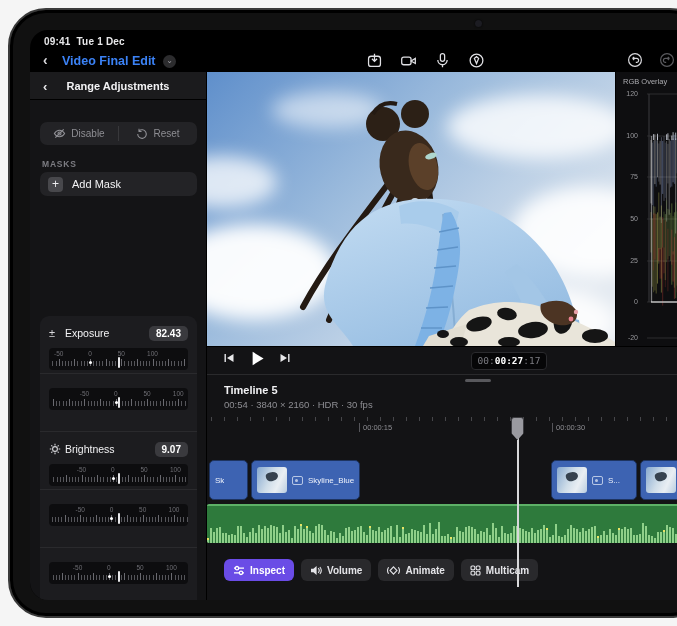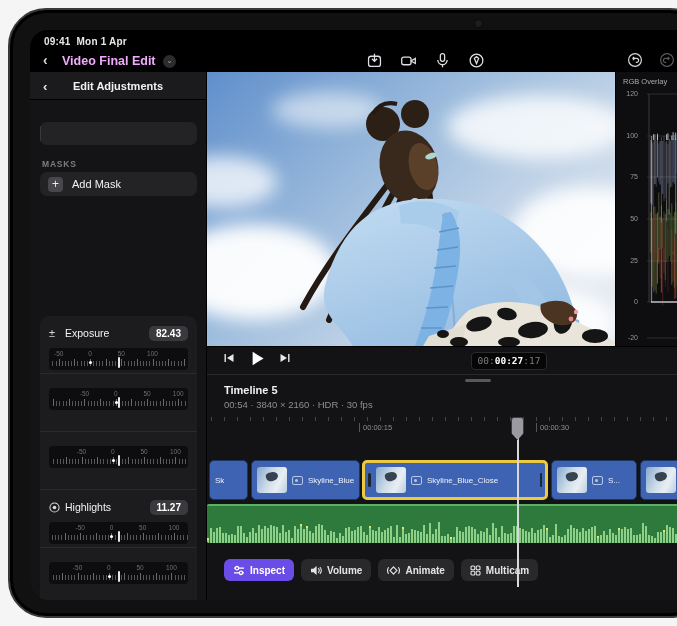--- a/index.html
+++ b/index.html
@@ -6,21 +6,21 @@
   body { font-family:"Liberation Sans", sans-serif; background:#fff; }
   #stage { position:relative; width:677px; height:626px; overflow:hidden; background:#f5f5f5; }
   #device { position:absolute; left:8px; top:8px; width:700px; height:610px; background:#111; border:2px solid #3a3a3a; border-radius:38px; box-shadow:inset 0 0 0 3px #000; }
   #camera-dot { position:absolute; left:465px; top:10px; width:7px; height:7px; border-radius:50%; background:#1c1c22; box-shadow:0 0 2px #000; }
   #screen { position:absolute; left:20px; top:20px; width:680px; height:570px; background:#000; border-radius:18px; overflow:hidden; }
   
   #statusbar { position:absolute; left:0; top:0; width:100%; height:18px; }
   #statusbar .time { position:absolute; left:14px; top:6px; font-size:10px; font-weight:bold; color:#e8e8ea; letter-spacing:.2px; }
   #navbar { position:absolute; left:0; top:18px; width:100%; height:26px; }
   .nav-back { position:absolute; left:13px; top:4px; color:#d8d8dc; font-size:14px; font-weight:bold; }
-  .nav-title { position:absolute; left:32px; top:6px; color:#f0abfc; font-size:12.5px; font-weight:bold; }
+  .nav-title { position:absolute; left:32px; top:6px; color:#3b82f6; font-size:12.5px; font-weight:bold; }
   .nav-title-chev { position:absolute; left:133px; top:7px; width:13px; height:13px; border-radius:50%; background:#2c2c2e; color:#9a9aa0; font-size:8px; text-align:center; line-height:12px; }
   .nav-icons { position:absolute; left:336px; top:4px; display:flex; gap:17px; }
   .nav-icons svg { width:17px; height:17px; }
   .nav-right { position:absolute; left:597px; top:4px; display:flex; gap:16px; }
   .nav-right svg { width:16px; height:16px; }
   
   #sidebar { position:absolute; left:0; top:42px; width:177px; height:528px; background:#141416; border-right:1px solid #000; }
   #sb-header { position:absolute; left:0; top:0; width:100%; height:28px; background:#1b1b1d; border-bottom:1px solid #000; }
   #sb-header .back { position:absolute; left:13px; top:7px; color:#e8e8ea; font-size:13px; font-weight:bold; }
   #sb-header .ttl { position:absolute; left:0; top:8px; width:100%; text-align:center; color:#f2f2f4; font-size:11px; font-weight:bold; }
@@ -96,21 +96,21 @@
 </style>
 </head>
 <body>
 
 <div id="stage">
   <div id="device">
     <div id="camera-dot"></div>
     <div id="screen">
 
       <div id="statusbar">
-        <span class="time"><span>09:41</span>&nbsp;&nbsp;<span>Mon 1 Apr</span></span>
+        <span class="time"><span>09:41</span>&nbsp;&nbsp;<span>Tue 1 Dec</span></span>
       </div>
 
       <div id="navbar">
         <span class="nav-back">‹</span>
         <span class="nav-title">Video Final Edit</span>
         <span class="nav-title-chev">⌄</span>
         <div class="nav-icons">
           <span>
               <svg viewBox="0 0 20 20" fill="none" stroke="#e0e0e4" stroke-width="1.5">
                 <rect x="3" y="5" width="14" height="12" rx="3"></rect>
@@ -148,25 +148,40 @@
                 <circle cx="10" cy="10" r="8"></circle>
                 <path d="M13 8H8a2.5 2.5 0 0 0 0 5h1M13 8l-2-2M13 8l-2 2"></path>
               </svg>
             </span>
         </div>
       </div>
 
       <div id="sidebar">
         <div id="sb-header">
           <span class="back">‹</span>
-          <span class="ttl">Edit Adjustments</span>
+          <span class="ttl">Range Adjustments</span>
         </div>
 
         <div class="sb-btnrow">
+          <div class="half">
+            <svg width="13" height="13" viewBox="0 0 14 14" fill="none" stroke="#8e8e93" stroke-width="1.2">
+                <path d="M1.5 7s2-3.5 5.5-3.5S12.5 7 12.5 7s-2 3.5-5.5 3.5S1.5 7 1.5 7z"></path>
+                <circle cx="7" cy="7" r="1.6"></circle>
+                <path d="M2.5 11.5l9-9"></path>
+              </svg>
+            <span>Disable</span>
+          </div>
           <div class="div"></div>
+          <div class="half">
+            <svg width="12" height="12" viewBox="0 0 14 14" fill="none" stroke="#8e8e93" stroke-width="1.3">
+                <path d="M3.5 3.5A5 5 0 1 1 2 7"></path>
+                <path d="M3.5 1v3h3" stroke-width="1.2"></path>
+              </svg>
+            <span>Reset</span>
+          </div>
         </div>
 
         <span class="sec-label" style="top:87px">MASKS</span>
         <div class="sb-bigbtn" style="top:100px">
           <span class="plus-box">+</span>
           <span class="addmask-lab">Add Mask</span>
         </div>
 
 
 
@@ -276,20 +291,30 @@
                 <div class="tick" style="left: 97.5155%;"></div>
                 <div class="tlab" style="left: 25.5155%;">-50</div>
                 <div class="tlab" style="left: 48.0155%;">0</div>
                 <div class="tlab" style="left: 70.5155%;">50</div>
                 <div class="tlab" style="left: 93.0155%;">100</div>
                 <div class="zero" style="left: 48.0155%;"></div>
                 <div class="cur" style="left: calc(50% - 1px);"></div>
               </div>
           </div>
           <div class="srow">
+            <div class="shead">
+              <span class="sic">
+                  <svg width="12" height="12" viewBox="0 0 12 12" stroke="#d8d8dc" stroke-width="1.1" fill="none">
+                    <circle cx="6" cy="6" r="2.4"></circle>
+                    <path d="M6 .8v1.6M6 9.6v1.6M.8 6h1.6M9.6 6h1.6M2.3 2.3l1.1 1.1M8.6 8.6l1.1 1.1M9.7 2.3L8.6 3.4M3.4 8.6L2.3 9.7"></path>
+                  </svg>
+                </span>
+              <span class="slab">Brightness</span>
+              <span class="sval">9.07</span>
+            </div>
             <div class="ruler">
                 <div class="tick" style="left: 3.1685%;"></div>
                 <div class="tick" style="left: 5.4185%;"></div>
                 <div class="tick" style="left: 7.6685%;"></div>
                 <div class="tick" style="left: 9.9185%;"></div>
                 <div class="tick maj" style="left: 12.1685%;"></div>
                 <div class="tick" style="left: 14.4185%;"></div>
                 <div class="tick" style="left: 16.6685%;"></div>
                 <div class="tick" style="left: 18.9185%;"></div>
                 <div class="tick" style="left: 21.1685%;"></div>
@@ -329,30 +354,20 @@
                 <div class="tick" style="left: 97.6685%;"></div>
                 <div class="tlab" style="left: 23.4185%;">-50</div>
                 <div class="tlab" style="left: 45.9185%;">0</div>
                 <div class="tlab" style="left: 68.4185%;">50</div>
                 <div class="tlab" style="left: 90.9185%;">100</div>
                 <div class="zero" style="left: 45.9185%;"></div>
                 <div class="cur" style="left: calc(50% - 1px);"></div>
               </div>
           </div>
           <div class="srow">
-            <div class="shead">
-              <span class="sic">
-                  <svg width="11" height="11" viewBox="0 0 12 12" fill="none" stroke="#d8d8dc">
-                    <circle cx="6" cy="6" r="5" stroke-width="1.1"></circle>
-                    <circle cx="6" cy="6" r="2" fill="#d8d8dc" stroke="none"></circle>
-                  </svg>
-                </span>
-              <span class="slab">Highlights</span>
-              <span class="sval">11.27</span>
-            </div>
             <div class="ruler">
                 <div class="tick" style="left: 2.1785%;"></div>
                 <div class="tick" style="left: 4.4285%;"></div>
                 <div class="tick" style="left: 6.6785%;"></div>
                 <div class="tick" style="left: 8.9285%;"></div>
                 <div class="tick maj" style="left: 11.1785%;"></div>
                 <div class="tick" style="left: 13.4285%;"></div>
                 <div class="tick" style="left: 15.6785%;"></div>
                 <div class="tick" style="left: 17.9285%;"></div>
                 <div class="tick" style="left: 20.1785%;"></div>
@@ -713,21 +728,21 @@
         <span class="timecode"><span class="dim">00:</span><span class="lit">00:27</span><span class="dim">:17</span></span>
       </div>
 
       <div id="timeline">
         <div id="tl-handle"></div>
         <div id="tl-name">Timeline 5</div>
         <div id="tl-meta">00:54 · 3840 × 2160 · HDR · 30 fps</div>
 
         <div id="tl-ruler">
           <span class="rlab" style="left:152px">00:00:15</span>
-          <span class="rlab" style="left:329px">00:00:30</span>
+          <span class="rlab" style="left:345px">00:00:30</span>
         <div class="rtick" style="left: 4px;"></div>
             <div class="rtick" style="left: 17px;"></div>
             <div class="rtick" style="left: 30px;"></div>
             <div class="rtick" style="left: 43px;"></div>
             <div class="rtick" style="left: 56px;"></div>
             <div class="rtick" style="left: 69px;"></div>
             <div class="rtick" style="left: 82px;"></div>
             <div class="rtick" style="left: 95px;"></div>
             <div class="rtick" style="left: 108px;"></div>
             <div class="rtick" style="left: 121px;"></div>
@@ -763,25 +778,20 @@
         <div id="playhead-handle"></div>
 
         <div id="clips">
           <div class="clip" style="left:2px;width:39px">
             <span class="clab">Sk</span>
           </div>
           <div class="clip" style="left:44px;width:109px">
             <span class="thumb"></span>
             <span class="phicon"></span>
             <span class="clab">Skyline_Blue_Wide</span>
-          </div>
-          <div class="clip selected" style="left:155px;width:186px">
-            <span class="thumb" style="margin-left:6px"></span>
-            <span class="phicon"></span>
-            <span class="clab">Skyline_Blue_Close</span>
           </div>
           <div class="clip" style="left:344px;width:86px">
             <span class="thumb"></span>
             <span class="phicon"></span>
             <span class="clab">S...</span>
           </div>
           <div class="clip" style="left:433px;width:70px">
             <span class="thumb"></span>
 
           </div>

